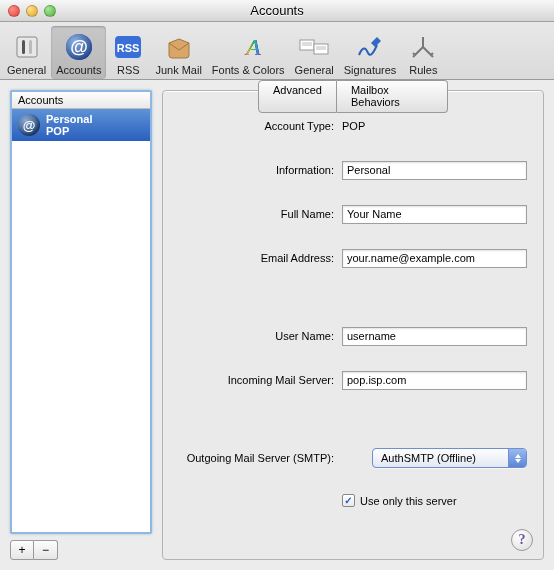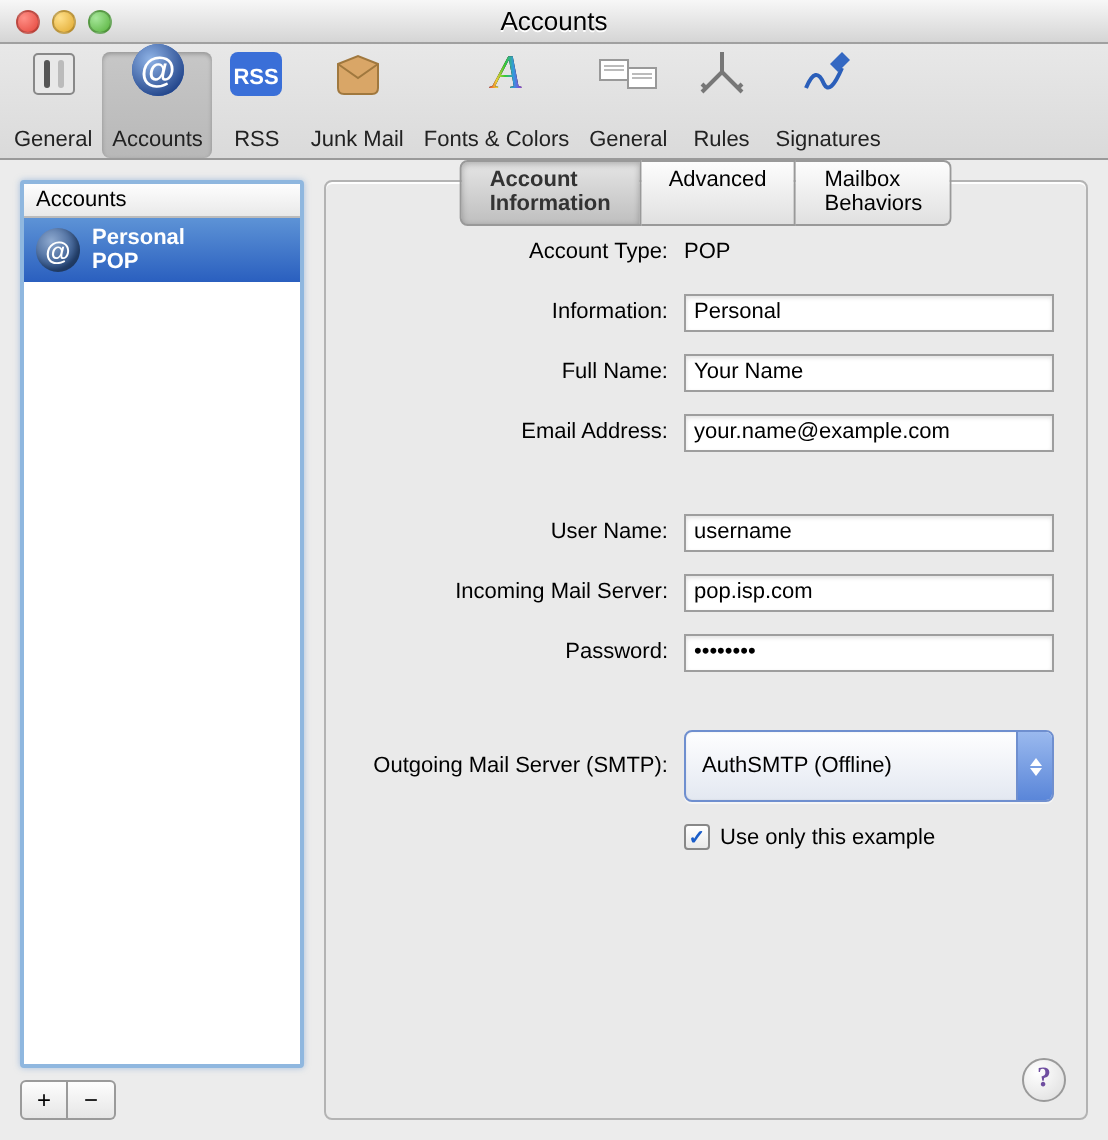--- a/index.html
+++ b/index.html
@@ -48,21 +48,21 @@
     border-radius: 4px;
   }
   .tb-item.selected {
     background: linear-gradient(#c7c7c7, #b8b8b8);
     box-shadow: inset 0 1px 2px rgba(0,0,0,.25);
   }
   .tb-ico {
     width: 34px; height: 30px;
     display: flex; align-items: center; justify-content: center;
   }
-  .tb-label { margin-top: 14px; white-space: nowrap; }
+  .tb-label { margin-top: 2px; white-space: nowrap; }
   
   .content {
     display: flex;
     height: calc(570px - 22px - 58px);
     padding: 10px 10px 10px 10px;
     gap: 10px;
   }
   
   .sidebar-wrap { width: 142px; display: flex; flex-direction: column; }
   .list-frame {
@@ -141,51 +141,52 @@
   .tab + .tab { border-left: none; }
   .tab:first-child { border-radius: 4px 0 0 4px; }
   .tab:last-child { border-radius: 0 4px 4px 0; }
   .tab.active {
     background: linear-gradient(#e5e5e5, #bfbfbf);
     box-shadow: inset 0 1px 3px rgba(0,0,0,.25);
     font-weight: bold;
     color: #333;
   }
   
-  .form { display: flex; flex-direction: column; gap: 8px; }
+  .form { display: flex; flex-direction: column; gap: 22px; }
   .row { display: flex; align-items: center; gap: 8px; min-height: 22px; }
   .label {
     width: 155px;
     text-align: right;
     font-size: 11px;
     color: #000;
   }
   .static-val { font-size: 11px; }
   .field {
     flex: 1;
     height: 19px;
     border: 1px solid #9e9e9e;
     background: #fff;
     font-size: 11px;
     padding: 0 4px;
     box-shadow: inset 0 1px 2px rgba(0,0,0,.12);
   }
   .gap { height: 12px; }
   .select-wrap {
     flex: 1;
-    height: 36px;
+    height: 20px;
     border: 1px solid #6f8fcf;
     border-radius: 4px;
     background: linear-gradient(#fefeff, #e3e8f1);
     display: flex; align-items: center;
     padding: 0 22px 0 8px;
     font-size: 11px;
     position: relative;
     cursor: pointer;
     box-shadow: 0 1px 0 rgba(255,255,255,.5), inset 0 0 1px rgba(0,0,0,.1);
+    margin-left: 30px;
   }
   .select-arrows {
     position: absolute; right: 0; top: 0; bottom: 0; width: 18px;
     background: linear-gradient(#9ab9ee, #5a86d9);
     border-left: 1px solid #6f8fcf;
     border-radius: 0 3px 3px 0;
     display: flex; flex-direction: column; align-items: center; justify-content: center;
     gap: 1px;
   }
   .arr { width: 0; height: 0; border-left: 3px solid transparent; border-right: 3px solid transparent;}
@@ -302,35 +303,35 @@
           <line x1="19" y1="13" x2="29" y2="13" stroke="#bbb"></line>
           <line x1="19" y1="15" x2="29" y2="15" stroke="#bbb"></line>
         </svg>
     </div>
     <div class="tb-label">General</div>
   </div>
 
 
   <div class="tb-item">
     <div class="tb-ico">
-      <svg width="28" height="28" viewBox="0 0 28 28">
-          <path d="M14 4 L14 14 M14 14 L6 22 M14 14 L22 22 M6 22 L4 20 M6 22 L4 24 M22 22 L24 20 M22 22 L24 24" stroke="#777" stroke-width="2" fill="none"></path>
-        </svg>
-    </div>
-    <div class="tb-label">Rules</div>
-  </div>
-
-  <div class="tb-item">
-    <div class="tb-ico">
       <svg width="30" height="28" viewBox="0 0 30 28">
           <path d="M4 22 Q 9 10 13 20 Q 16 26 22 12" fill="none" stroke="#2b5fba" stroke-width="2"></path>
           <path d="M22 4 L26 8 L20 14 L16 10 Z" fill="#3468c2"></path>
         </svg>
     </div>
     <div class="tb-label">Signatures</div>
+  </div>
+
+  <div class="tb-item">
+    <div class="tb-ico">
+      <svg width="28" height="28" viewBox="0 0 28 28">
+          <path d="M14 4 L14 14 M14 14 L6 22 M14 14 L22 22 M6 22 L4 20 M6 22 L4 24 M22 22 L24 20 M22 22 L24 24" stroke="#777" stroke-width="2" fill="none"></path>
+        </svg>
+    </div>
+    <div class="tb-label">Rules</div>
   </div>
 </div>
 
 <div class="content">
 
   <div class="sidebar-wrap">
     <div class="list-frame">
       <div class="list-header">Accounts</div>
       <div class="list-body">
         <div class="acct-row sel">
@@ -343,21 +344,20 @@
       </div>
     </div>
     <div class="addrm">
       <button>+</button>
       <button>−</button>
     </div>
   </div>
 
   <div class="pane">
     <div class="tabs">
-      <div class="tab active">Account Information</div>
       <div class="tab">Advanced</div>
       <div class="tab">Mailbox Behaviors</div>
     </div>
 
     <div class="form">
       <div class="row">
         <div class="label">Account Type:</div>
         <div class="static-val">POP</div>
       </div>
       <div class="row">
@@ -375,39 +375,35 @@
 
       <div class="gap"></div>
 
       <div class="row">
         <div class="label">User Name:</div>
         <input class="field" value="username" style="">
       </div>
       <div class="row">
         <div class="label">Incoming Mail Server:</div>
         <input class="field" value="pop.isp.com" style="">
-      </div>
-      <div class="row">
-        <div class="label">Password:</div>
-        <input class="field" value="••••••••" style="">
       </div>
 
       <div class="gap"></div>
 
       <div class="row">
         <div class="label">Outgoing Mail Server (SMTP):</div>
         <div class="select-wrap">
           <span>AuthSMTP (Offline)</span>
           <div class="select-arrows">
             <div class="arr up"></div>
               <div class="arr dn"></div>
           </div>
         </div>
       </div>
       <div class="check-row">
         <div class="checkbox">✓</div>
-        <span>Use only this example</span>
+        <span>Use only this server</span>
       </div>
     </div>
 
     <div class="help">?</div>
   </div>
 </div>
 
 </body></html>

